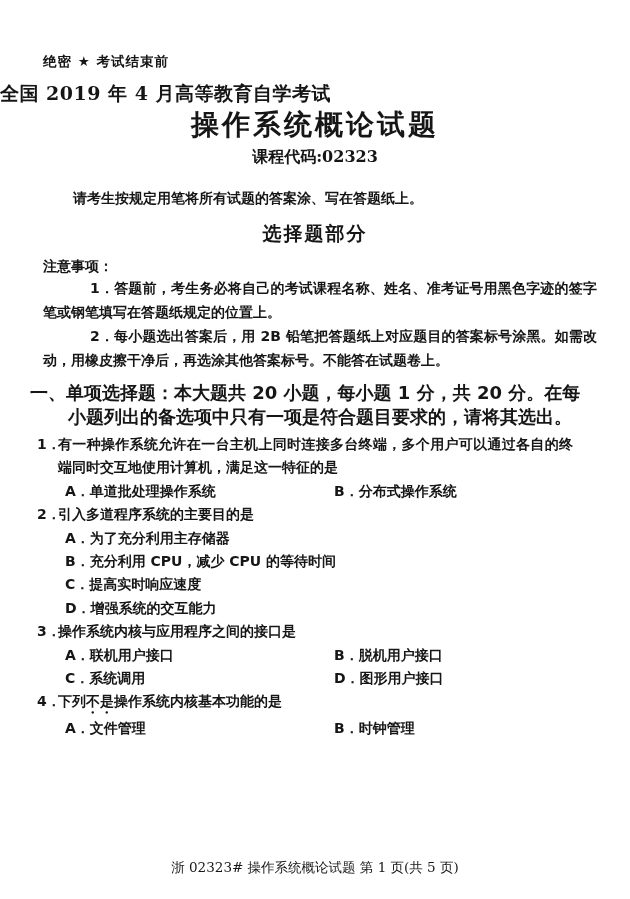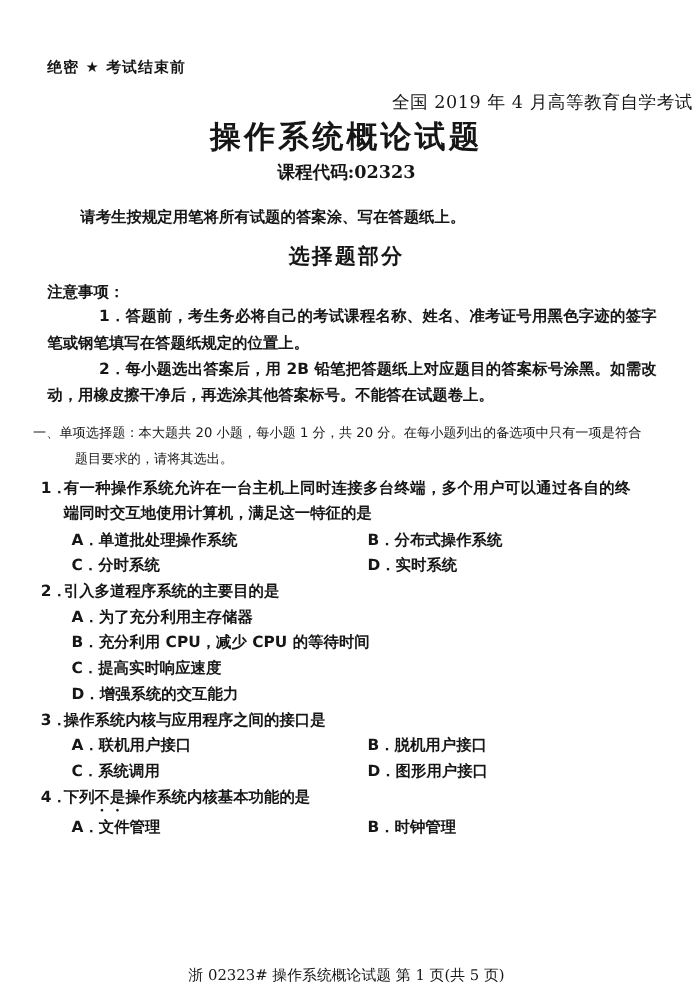--- a/index.html
+++ b/index.html
@@ -12,23 +12,23 @@
     font-family:"DejaVu Sans","Liberation Sans",sans-serif;
     overflow:hidden;
   }
   
   .classification{
     margin:52px 0 0 43px;
     font-size:13.5px;font-weight:700;letter-spacing:1px;
     line-height:18px;
   }
   .exam-title{
-    margin-top:10px;text-align:right;
+    margin-top:10px;text-align:left;
     font-family:"DejaVu Serif","Liberation Serif",serif;
-    font-size:16px;font-weight:400;line-height:26px;letter-spacing:0.5px;
+    font-size:19px;font-weight:700;line-height:26px;letter-spacing:0.5px;
   }
   .paper-title{
     margin-top:2px;text-align:center;
     font-size:28px;font-weight:800;line-height:34px;letter-spacing:3px;
   }
   .course-code{
     margin-top:5px;text-align:center;
     font-family:"DejaVu Serif","Liberation Serif",serif;
     font-size:16px;font-weight:700;line-height:20px;
   }
@@ -48,40 +48,40 @@
   .note{
     margin:0 35px 0 43px;width:554px;
     font-size:14px;font-weight:600;line-height:24px;
     text-indent:47px;text-align:justify;
   }
   .note:first-of-type{margin-top:4px;}
   
   .section-heading{
     margin:9px 38px 0 30px;
     padding-left:38px;text-indent:-38px;
-    font-size:12px;font-weight:400;line-height:24px;
+    font-size:18px;font-weight:700;line-height:24px;
   }
   
   .questions{margin-top:4px;font-size:14px;font-weight:600;line-height:23.4px;}
   .question{display:flex;margin:0 38px 0 37px;}
   .qnum{flex:none;width:21px;}
   .qbody{flex:1;max-width:515px;}
   .stem{text-align:justify;}
   .optrow{display:flex;margin-left:7px;gap:12px;}
   .optrow .opt:first-child{flex:none;width:257px;}
   .opt-single{margin-left:7px;}
   .emph{
     -webkit-text-emphasis:filled dot;
     -webkit-text-emphasis-position:under right;
     text-emphasis:filled dot;
     text-emphasis-position:under right;
   }
   
   .footer{
-    position:absolute;left:0;right:0;top:879px;
+    position:absolute;left:0;right:0;top:859px;
     text-align:center;
     font-family:"DejaVu Serif","Liberation Serif",serif;
     font-size:13.5px;font-weight:500;line-height:17px;
   }
 </style>
 </head>
 <body>
 
 <div class="page">
 
@@ -103,24 +103,20 @@
 
   <div class="questions">
 
     <div class="question">
       <div class="qnum">1．</div>
       <div class="qbody">
         <div class="stem">有一种操作系统允许在一台主机上同时连接多台终端，多个用户可以通过各自的终端同时交互地使用计算机，满足这一特征的是</div>
         <div class="optrow">
           <span class="opt">A．单道批处理操作系统</span>
           <span class="opt">B．分布式操作系统</span>
-        </div>
-        <div class="optrow">
-          <span class="opt">C．分时系统</span>
-          <span class="opt">D．实时系统</span>
         </div>
       </div>
     </div>
 
     <div class="question">
       <div class="qnum">2．</div>
       <div class="qbody">
         <div class="stem">引入多道程序系统的主要目的是</div>
         <div class="opt-single">A．为了充分利用主存储器</div>
         <div class="opt-single">B．充分利用 CPU，减少 CPU 的等待时间</div>

